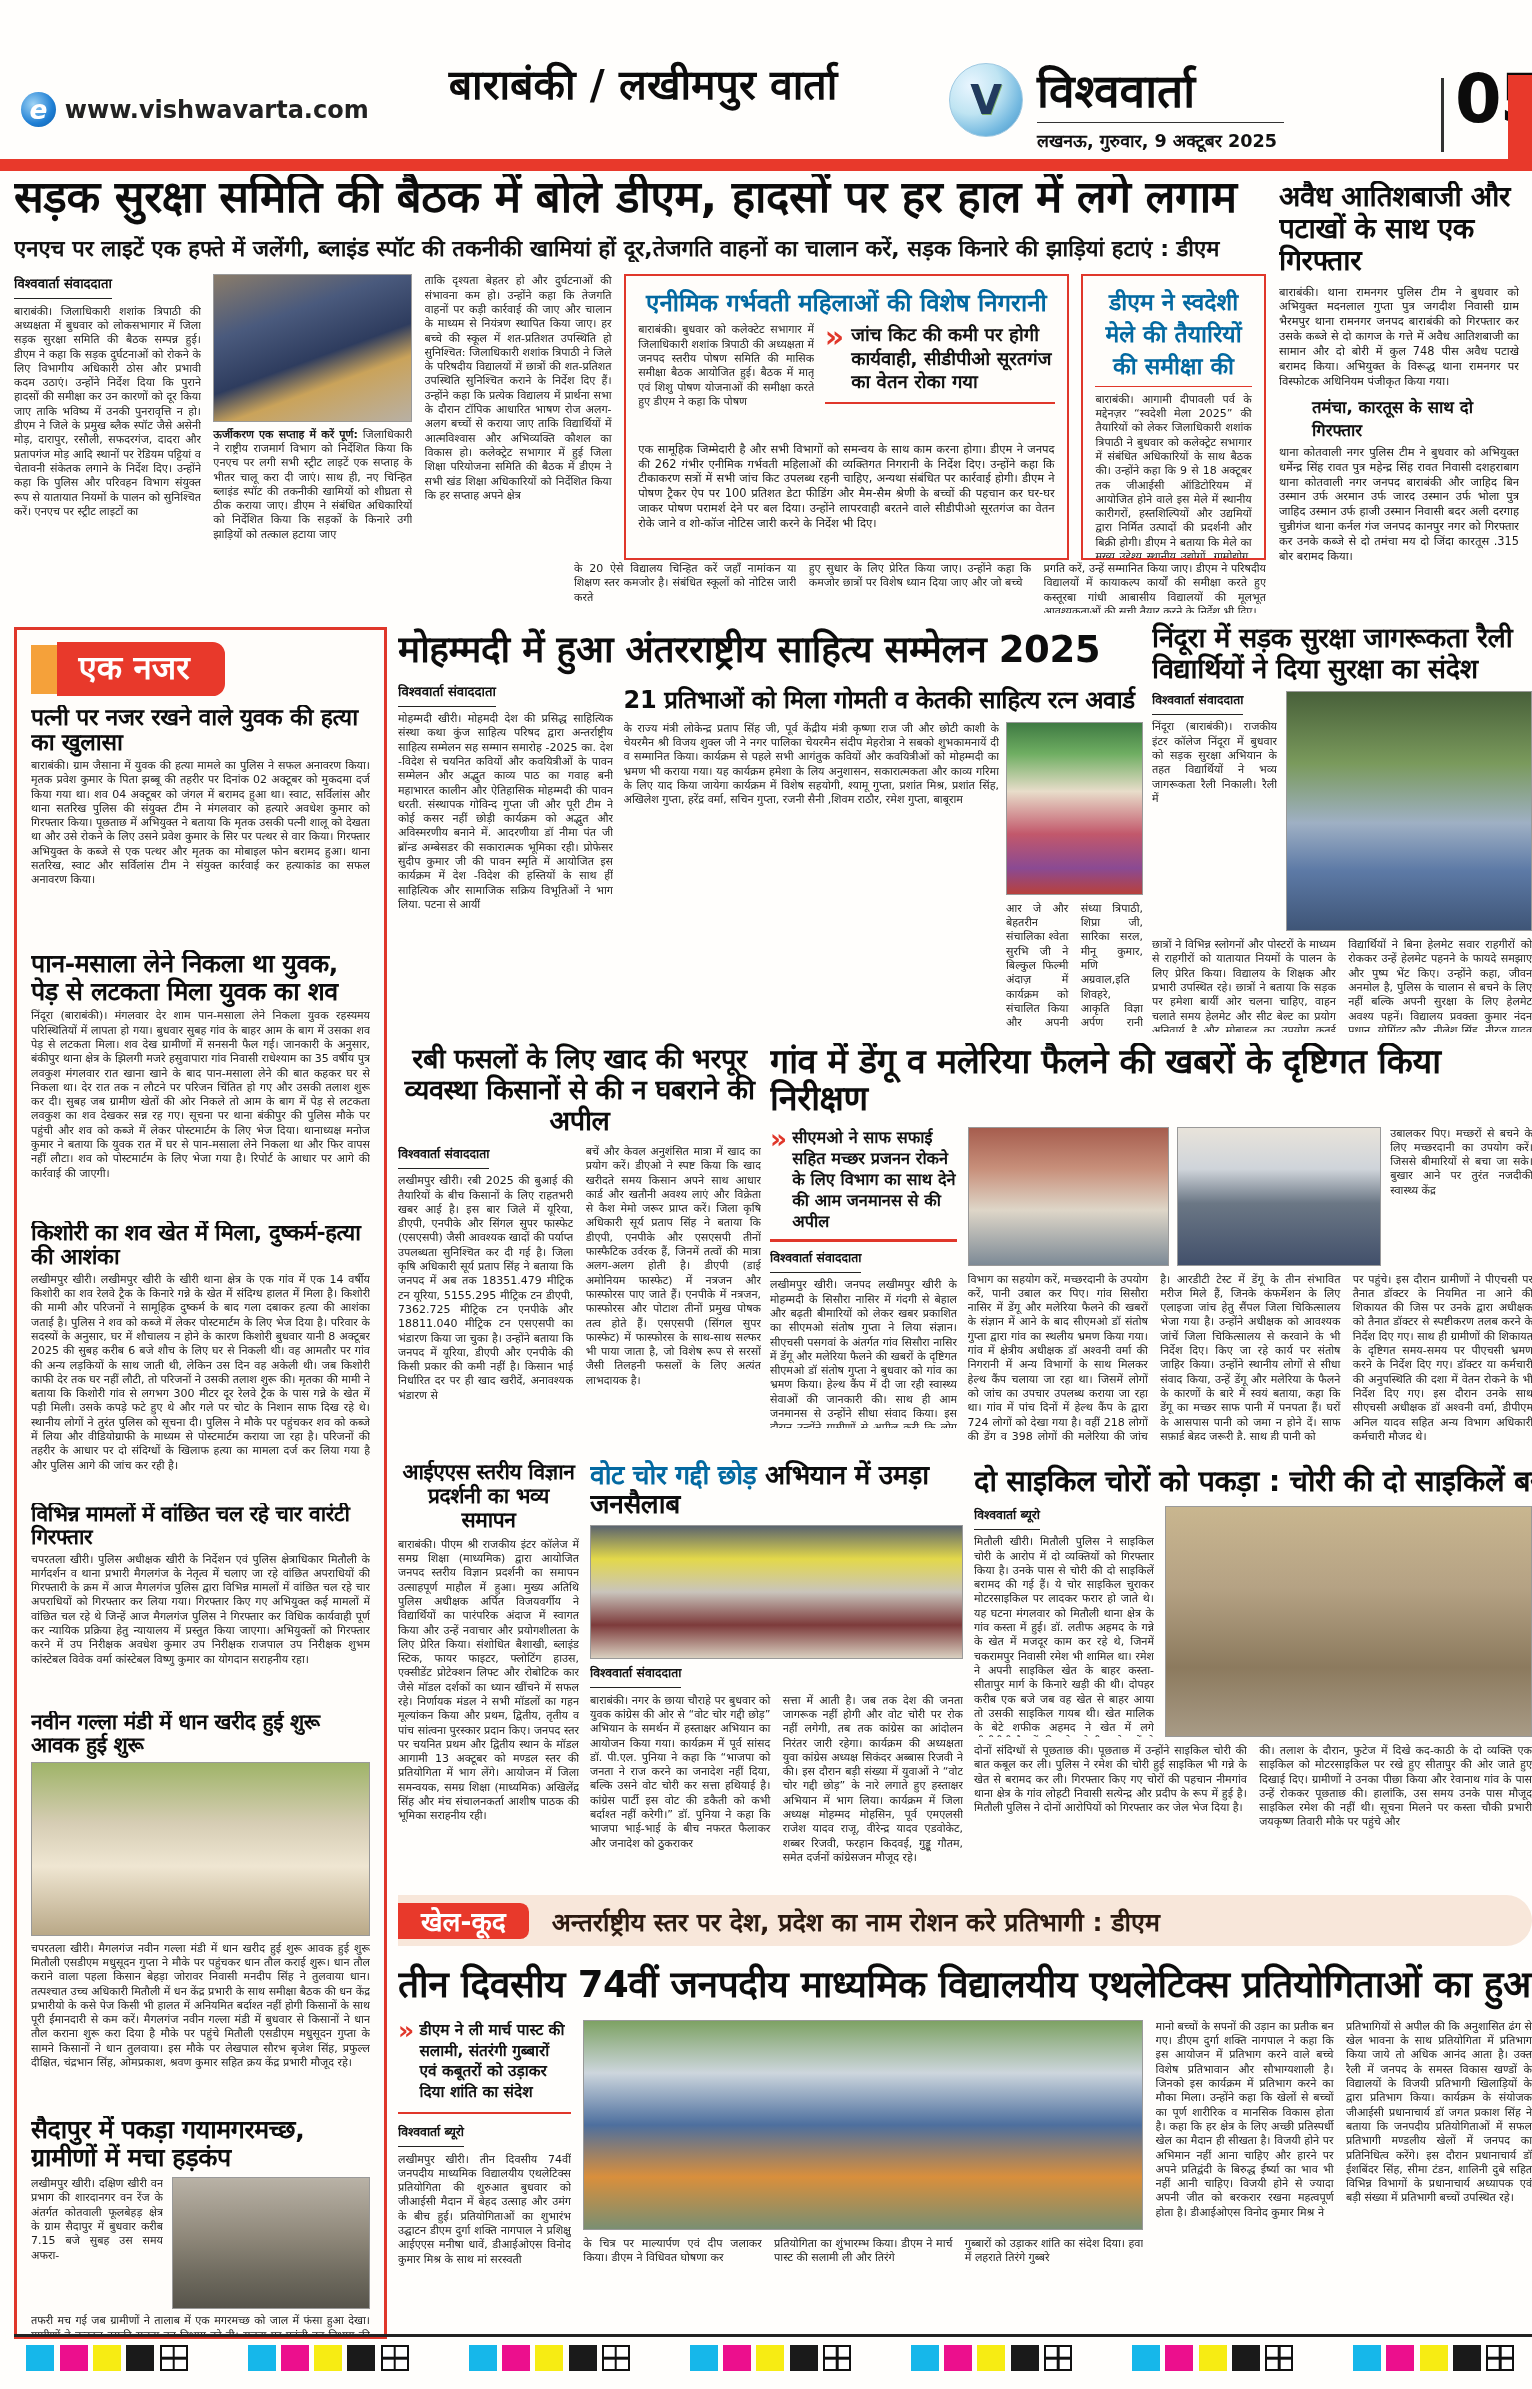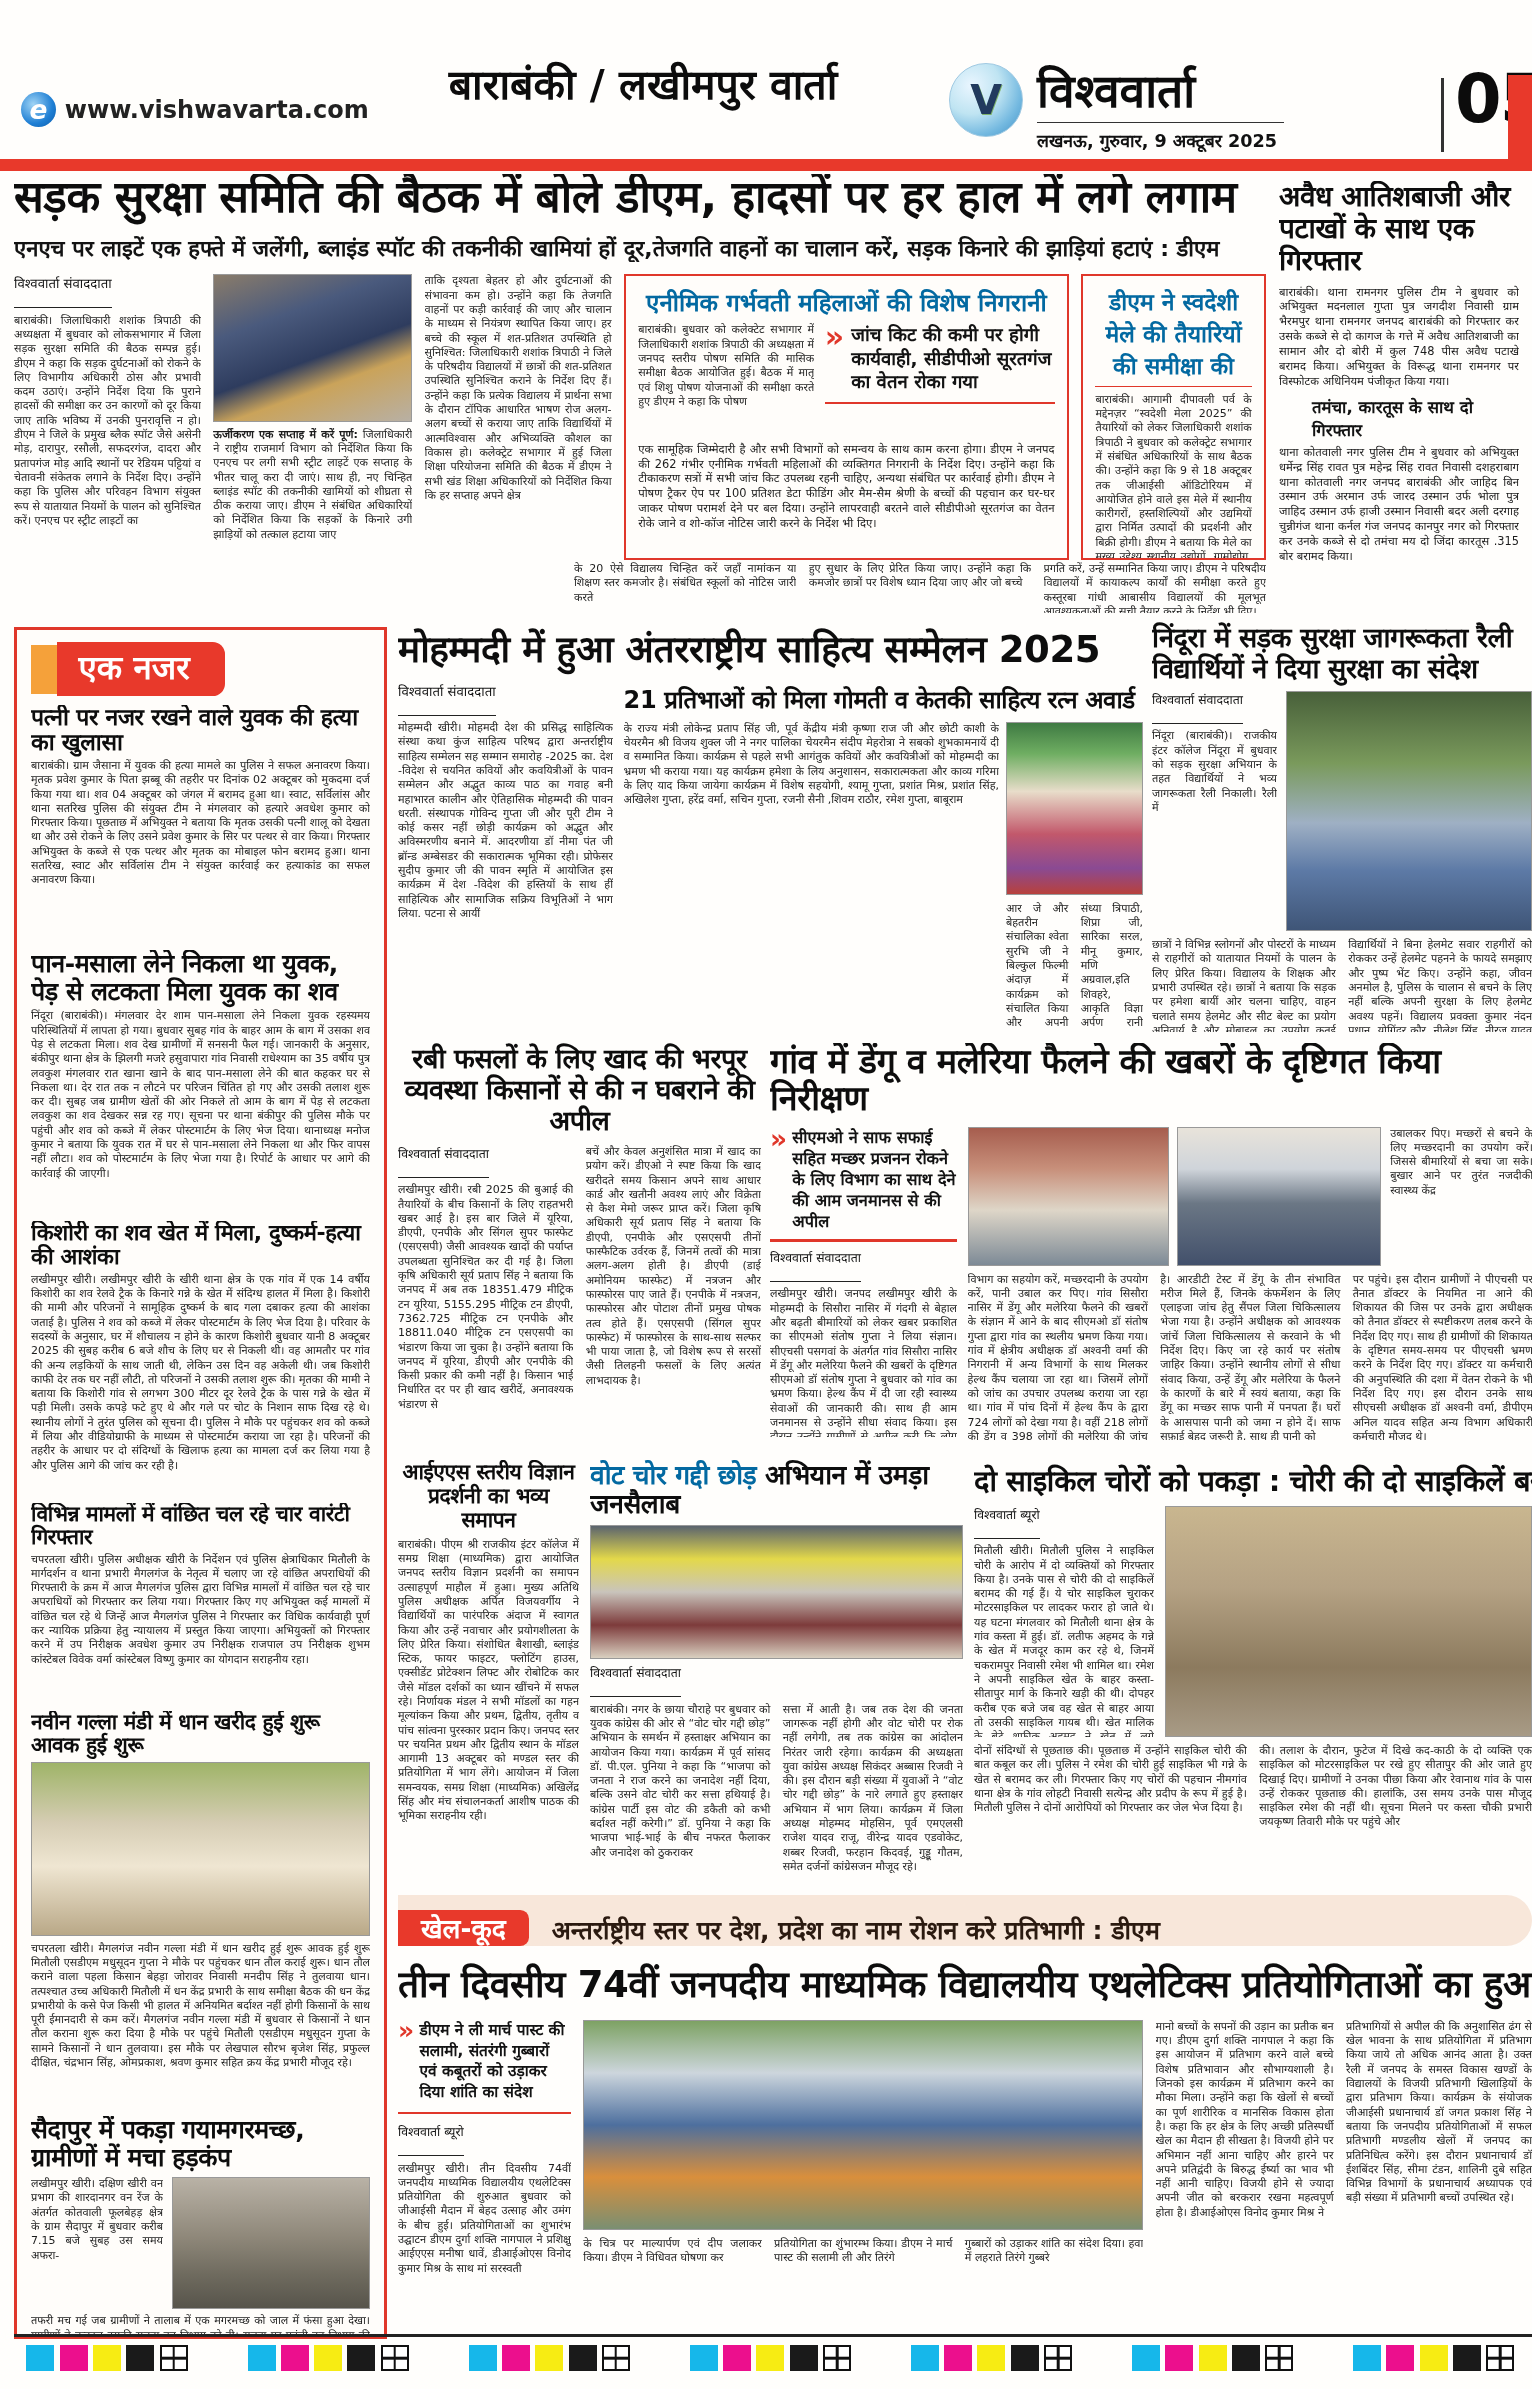--- a/index.html
+++ b/index.html
@@ -3,21 +3,21 @@
 <meta charset="utf-8">
 <style>
   * { margin:0; padding:0; box-sizing:border-box; }
   html,body { background:#e8e8e8; }
   body { font-family:"DejaVu Sans","Liberation Sans",sans-serif; }
   .page { position:relative; width:1532px; height:2389px; background:#fffefc; margin:0 auto; overflow:hidden; color:#131313; }
   .abs { position:absolute; }
   .clip { overflow:hidden; }
   .body { font-size:11px; line-height:1.3; text-align:justify; color:#1c1c1c; }
   .body b { font-weight:700; }
-  .byline { font-weight:400; font-size:13.2px; border-bottom:1.8px solid #222; display:inline-block; padding-bottom:15px; margin-bottom:5.3px;text-align:center; }
+  .byline { font-weight:700; font-size:13.2px; border-bottom:1.8px solid #222; display:inline-block; padding-bottom:6px; margin-bottom:5.3px;text-align:center; }
   .photo { background:#cfc7b5; position:relative; border:0.9px solid #999; }
   .ph-grad1 { background:linear-gradient(160deg,#8a7c6a 0%,#4a5a7d 30%,#2e3c5e 55%,#caa35a 70%,#b8b0a4 100%); }
   .ph-grad2 { background:linear-gradient(180deg,#9fb468 0%,#d6cdb4 35%,#efe6d2 60%,#b9a887 100%); }
   .ph-grad3 { background:linear-gradient(180deg,#b9b2a6 0%,#8f887a 45%,#6e6a5e 75%,#57544b 100%); }
   .ph-grad4 { background:linear-gradient(180deg,#3f7a43 0%,#6fae62 18%,#e8ddca 40%,#c2586b 65%,#8a4a93 85%,#b8413c 100%); }
   .ph-grad5 { background:linear-gradient(180deg,#48603a 0%,#7a9a5c 30%,#9fb0c4 55%,#5d7aa6 75%,#3f5577 100%); }
   .ph-grad6 { background:linear-gradient(180deg,#a65d4e 0%,#c8907b 30%,#ded6c8 60%,#7d8a96 100%); }
   .ph-grad7 { background:linear-gradient(180deg,#e8e3da 0%,#cfd4da 30%,#6b7785 55%,#42506b 100%); }
   .ph-grad8 { background:linear-gradient(180deg,#5b646e 0%,#e3d84a 25%,#c9c4bc 50%,#7d3b3b 75%,#d9cfc0 100%); }
   .ph-grad9 { background:linear-gradient(180deg,#c9b68f 0%,#b5a284 35%,#8c7a5e 70%,#a89b86 100%); }
@@ -241,21 +241,21 @@
       </div>
       <div class="photo ph-grad9" style="flex:1;height:231px;"></div>
     </div>
     <div class="colflex clip" style="margin-top:7px;height:148px;">
       <div class="body col">दोनों संदिग्धों से पूछताछ की। पूछताछ में उन्होंने साइकिल चोरी की बात कबूल कर ली। पुलिस ने रमेश की चोरी हुई साइकिल भी गन्ने के खेत से बरामद कर ली। गिरफ्तार किए गए चोरों की पहचान नीमगांव थाना क्षेत्र के गांव लोहटी निवासी सत्येन्द्र और प्रदीप के रूप में हुई है। मितौली पुलिस ने दोनों आरोपियों को गिरफ्तार कर जेल भेज दिया है।</div>
       <div class="body col">की। तलाश के दौरान, फुटेज में दिखे कद-काठी के दो व्यक्ति एक साइकिल को मोटरसाइकिल पर रखे हुए सीतापुर की ओर जाते हुए दिखाई दिए। ग्रामीणों ने उनका पीछा किया और रेवानाथ गांव के पास उन्हें रोककर पूछताछ की। हालांकि, उस समय उनके पास मौजूद साइकिल रमेश की नहीं थी। सूचना मिलने पर कस्ता चौकी प्रभारी जयकृष्ण तिवारी मौके पर पहुंचे और</div>
     </div>
   </div>
 
   <div class="abs clip" style="left:398px;top:1895px;width:1134px;height:433px;">
-    <div style="display:flex;align-items:flex-end;height:51px;background:#f8e7da;border-radius:0 26.4px 26.4px 0;">
+    <div style="display:flex;align-items:center;height:51px;background:#f8e7da;border-radius:0 26.4px 26.4px 0;">
       <span style="background:#e8392b;color:#fff;font-size:26.4px;font-weight:900;display:flex;align-items:center;padding:0 23px;border-radius:0 8.8px 8.8px 0;">खेल-कूद</span>
       <span style="display:flex;align-items:center;padding-left:23px;font-size:25px;font-weight:800;color:#2b1a10;">अन्तर्राष्ट्रीय स्तर पर देश, प्रदेश का नाम रोशन करे प्रतिभागी : डीएम</span>
     </div>
     <div class="h-art" style="font-size:37px;margin-top:10.6px;white-space:nowrap;">तीन दिवसीय 74वीं जनपदीय माध्यमिक विद्यालयीय एथलेटिक्स प्रतियोगिताओं का हुआ शुभारंभ</div>
     <div style="display:flex;gap:12.3px;margin-top:12.3px;height:291px;">
       <div class="clip" style="width:173px;">
         <div style="display:flex;gap:5.3px;">
           <span class="callout-arrow" style="font-size:25px;line-height:0.9;">»</span>
           <span style="font-size:15.4px;font-weight:800;line-height:1.35;">डीएम ने ली मार्च पास्ट की सलामी, संतरंगी गुब्बारों एवं कबूतरों को उड़ाकर दिया शांति का संदेश</span>
         </div>

